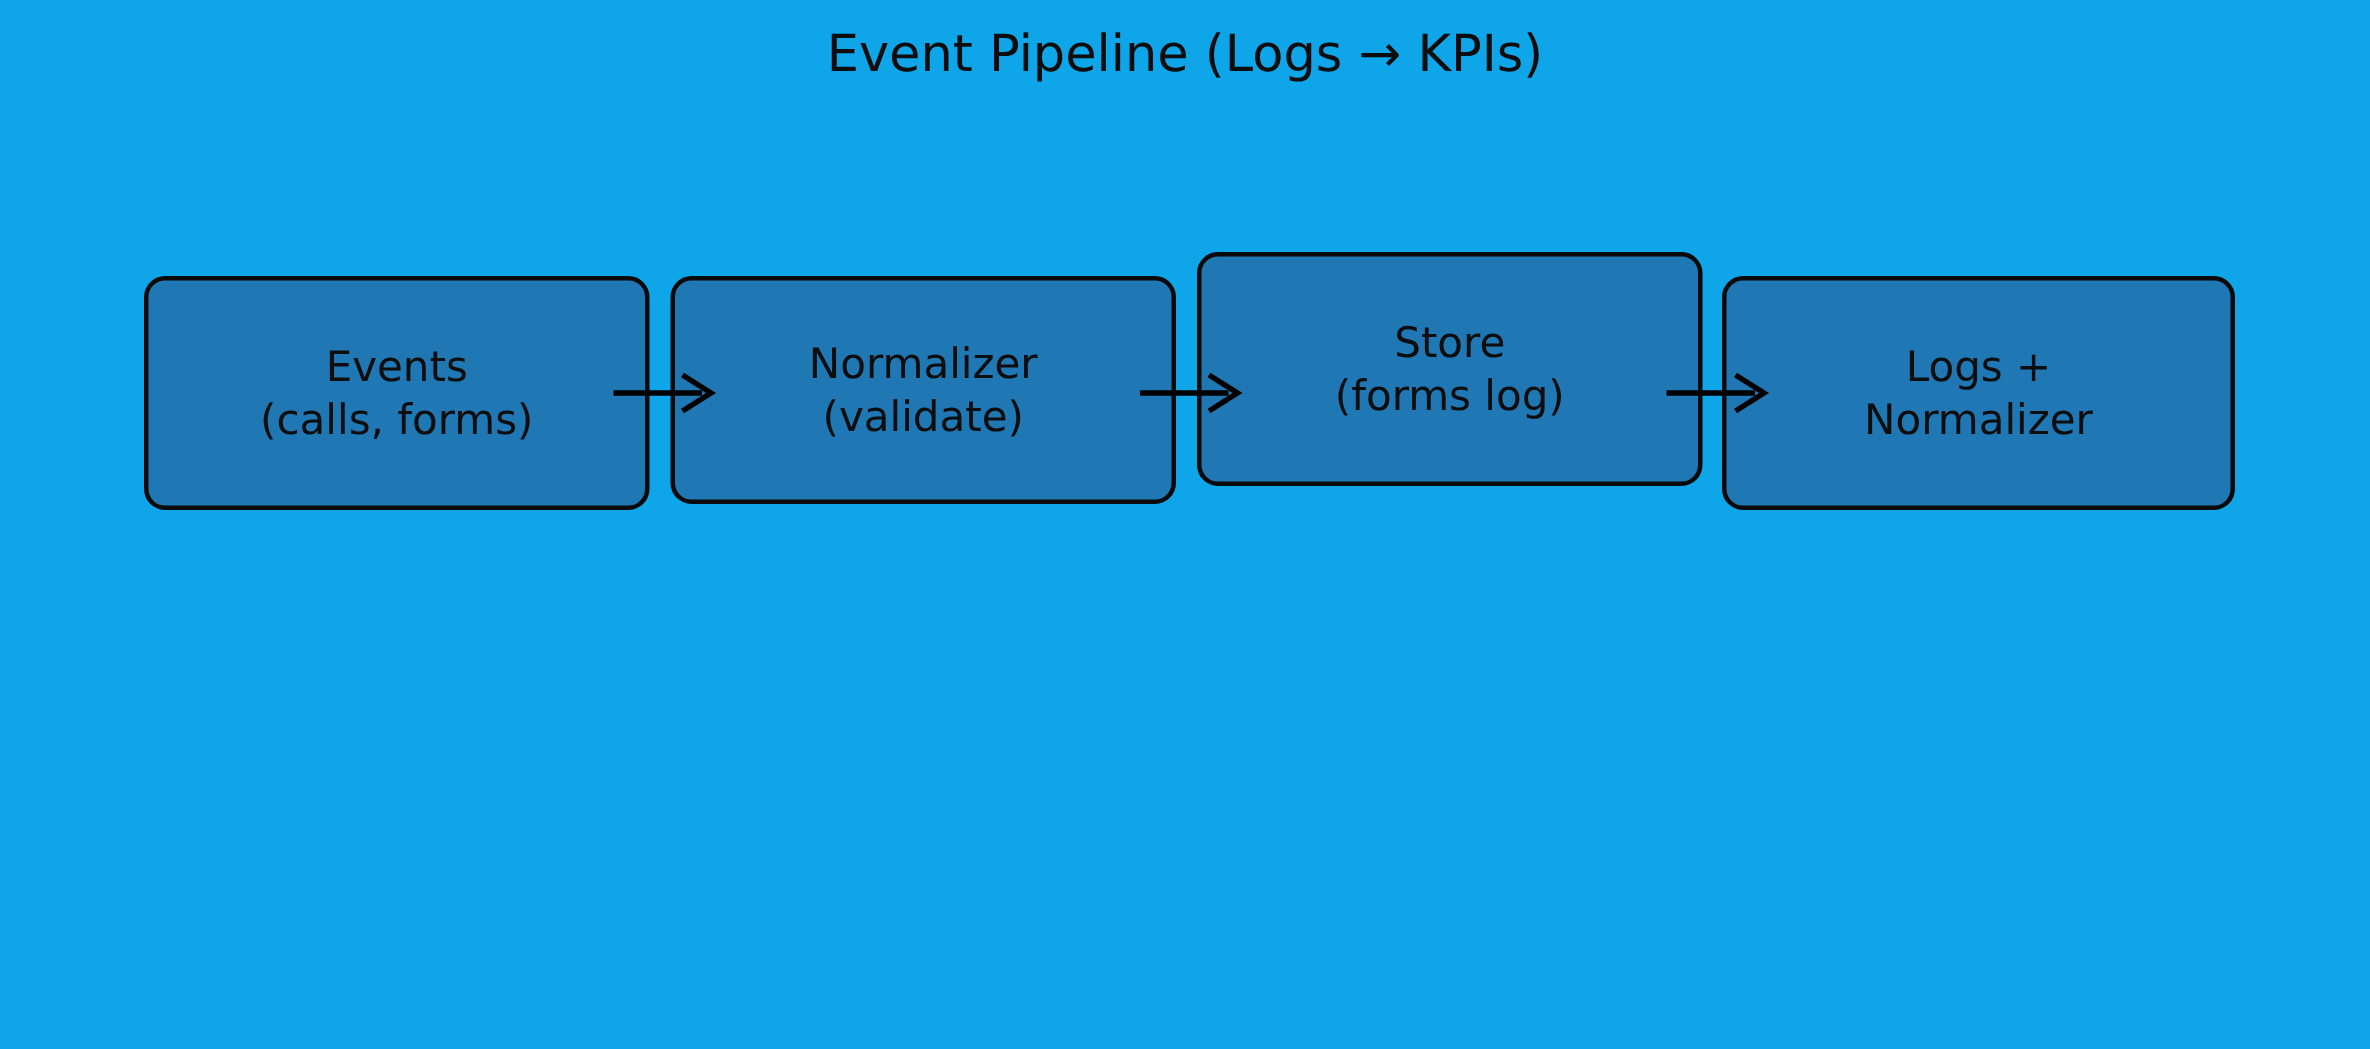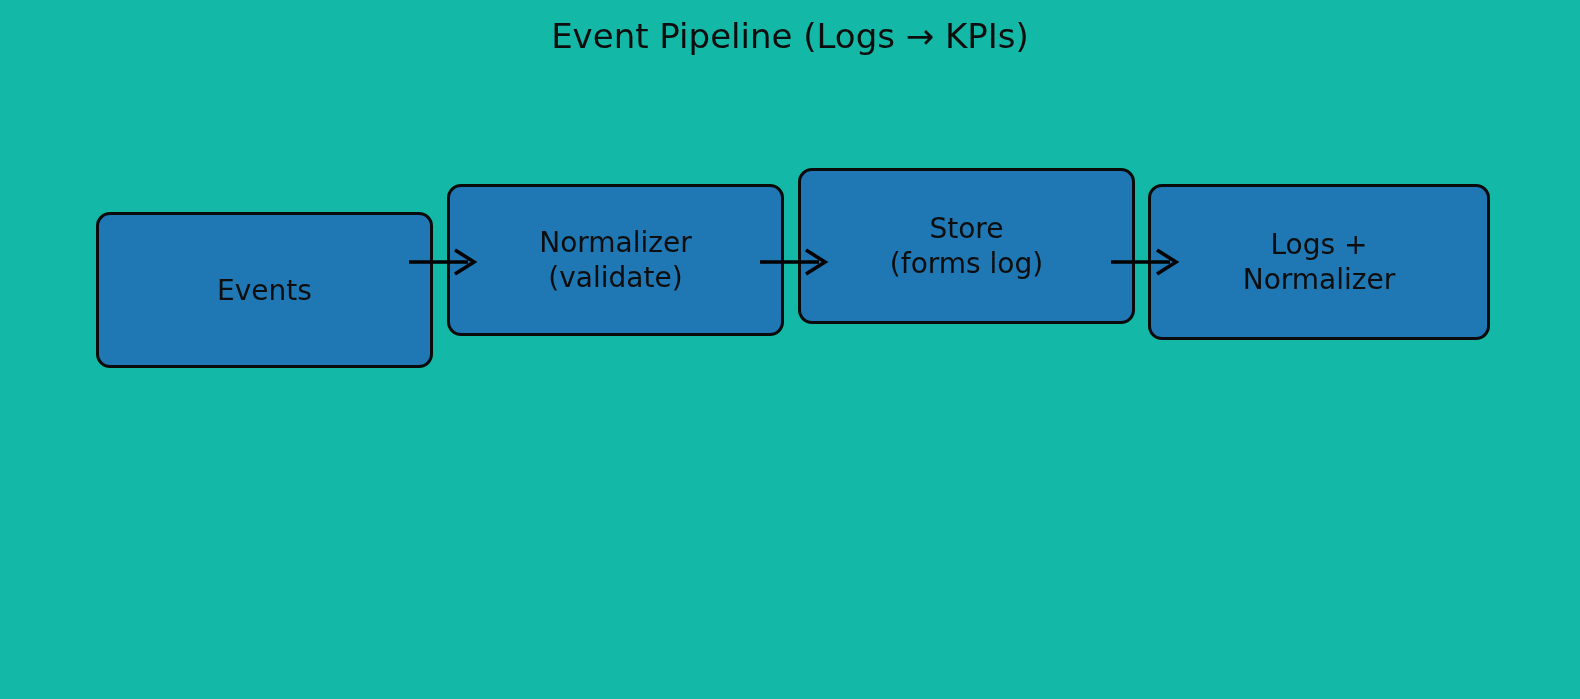--- a/index.html
+++ b/index.html
@@ -14,21 +14,21 @@
     overflow: hidden;
     font-family: "DejaVu Sans", sans-serif;
   }
 
   #canvas {
     position: absolute;
     left: 0;
     top: 0;
     width: 1580px;
     height: 699px;
-    background: #14b8a6;
+    background: #0ea5e9;
   }
 
   #diagram-title {
     position: absolute;
     left: 0;
     top: 14px;
     width: 1580px;
     text-align: center;
     font-family: "DejaVu Sans", sans-serif;
     font-size: 34px;
@@ -73,22 +73,22 @@
     pointer-events: none;
   }
 </style>
 </head>
 <body>
 
 <div id="canvas">
 
   <div id="diagram-title">Event Pipeline (Logs → KPIs)</div>
 
-  <div class="node-box" style="left:96px; top:184px; width:337px; height:156px;margin-top:28px;">
-    <div class="node-label"><span>Events</span><br></div>
+  <div class="node-box" style="left:96px; top:184px; width:337px; height:156px;">
+    <div class="node-label"><span>Events</span><br><span>(calls, forms)</span></div>
   </div>
 
   <div class="node-box" style="left:447px; top:184px; width:337px; height:152px;">
     <div class="node-label"><span>Normalizer</span><br><span>(validate)</span></div>
   </div>
 
   <div class="node-box" style="left:798px; top:168px; width:337px; height:156px;">
     <div class="node-label"><span>Store</span><br><span>(forms log)</span></div>
   </div>
 

